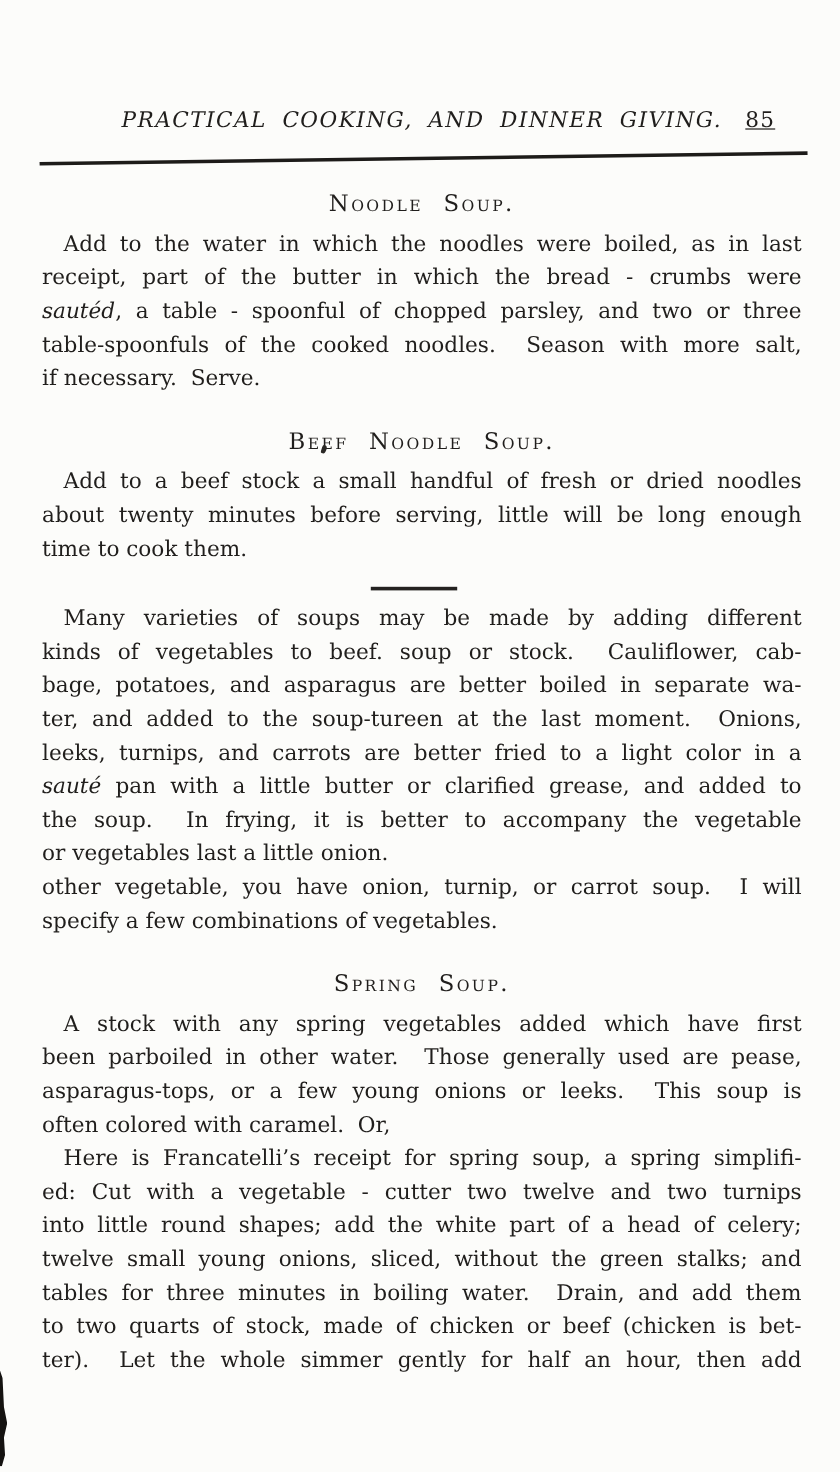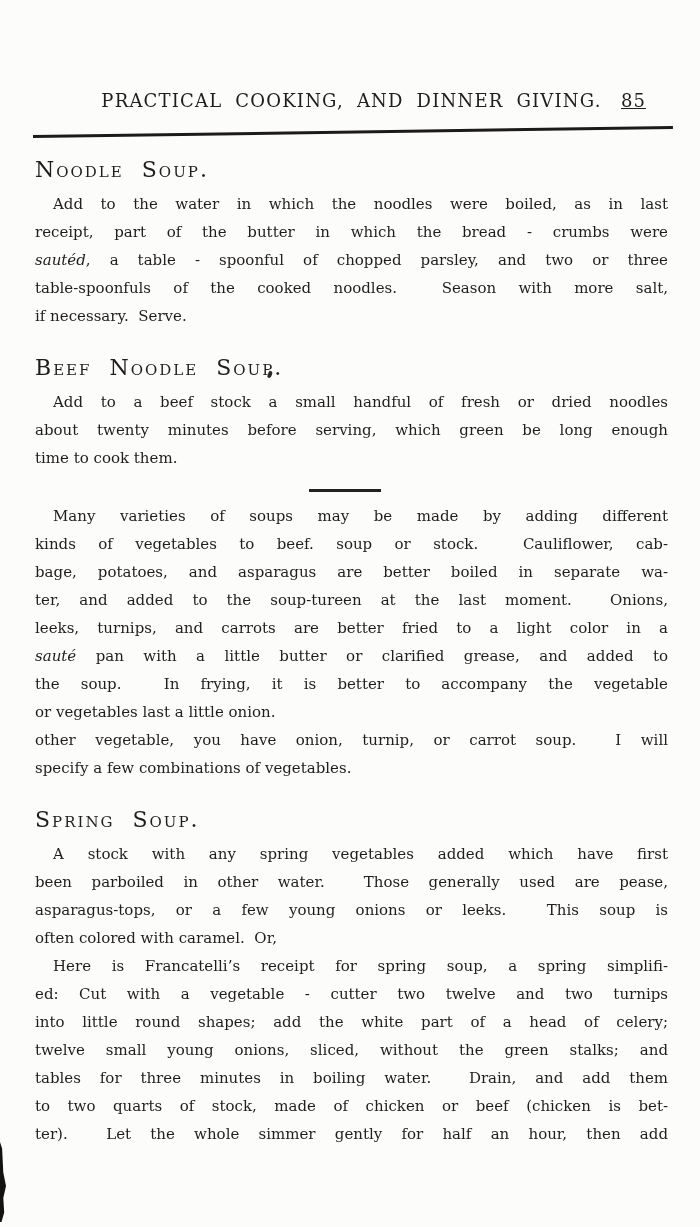--- a/index.html
+++ b/index.html
@@ -16,20 +16,21 @@
   
   .running-header {
     position: absolute;
     top: 90px;
     left: 35px;
     right: 32px;
     height: 26px;
   }
   .running-title {
     text-align: center;
+    font-style: italic;
     font-size: 18px;
     letter-spacing: 1.2px;
     word-spacing: 6px;
     white-space: nowrap;
   }
   .page-number {
     position: absolute;
     right: 22px;
     top: 0;
     font-size: 18px;
@@ -48,28 +49,28 @@
   }
   
   .content {
     position: absolute;
     top: 132px;
     left: 35px;
     width: 633px;
   }
   .heading {
     margin: 26px 0 8px 0;
-    text-align: left;
+    text-align: center;
     font-variant: small-caps;
-    font-size: 22px;
+    font-size: 19px;
     letter-spacing: 2px;
     word-spacing: 9px;
     line-height: 24px;
   }
-  .para { margin: 0; font-size: 15px; line-height: 28px; }
+  .para { margin: 0; font-size: 18px; line-height: 28px; }
   .line {
     text-align: justify;
     text-align-last: justify;
     white-space: normal;
   }
   .line.first { text-indent: 18px; }
   .line.end { text-align-last: left; }
   .divider {
     width: 72px;
     height: 3px;
@@ -115,21 +116,21 @@
       <div class="para">
         <div class="line first">Add to the water in which the noodles were boiled, as in last</div>
         <div class="line">receipt, part of the butter in which the bread - crumbs were</div>
         <div class="line"><i>sautéd</i>, a table - spoonful of chopped parsley, and two or three</div>
         <div class="line">table-spoonfuls of the cooked noodles.&nbsp; Season with more salt,</div>
         <div class="line end">if necessary.&nbsp; Serve.</div>
       </div>
       <div class="heading">Beef Noodle Soup.</div>
       <div class="para">
         <div class="line first">Add to a beef stock a small handful of fresh or dried noodles</div>
-        <div class="line">about twenty minutes before serving, which green be long enough</div>
+        <div class="line">about twenty minutes before serving, little will be long enough</div>
         <div class="line end">time to cook them.</div>
       </div>
       <div class="divider"></div>
       <div class="para">
         <div class="line first">Many varieties of soups may be made by adding different</div>
         <div class="line">kinds of vegetables to beef. soup or stock.&nbsp; Cauliflower, cab-</div>
         <div class="line">bage, potatoes, and asparagus are better boiled in separate wa-</div>
         <div class="line">ter, and added to the soup-tureen at the last moment.&nbsp; Onions,</div>
         <div class="line">leeks, turnips, and carrots are better fried to a light color in a</div>
         <div class="line"><i>sauté</i> pan with a little butter or clarified grease, and added to</div>

